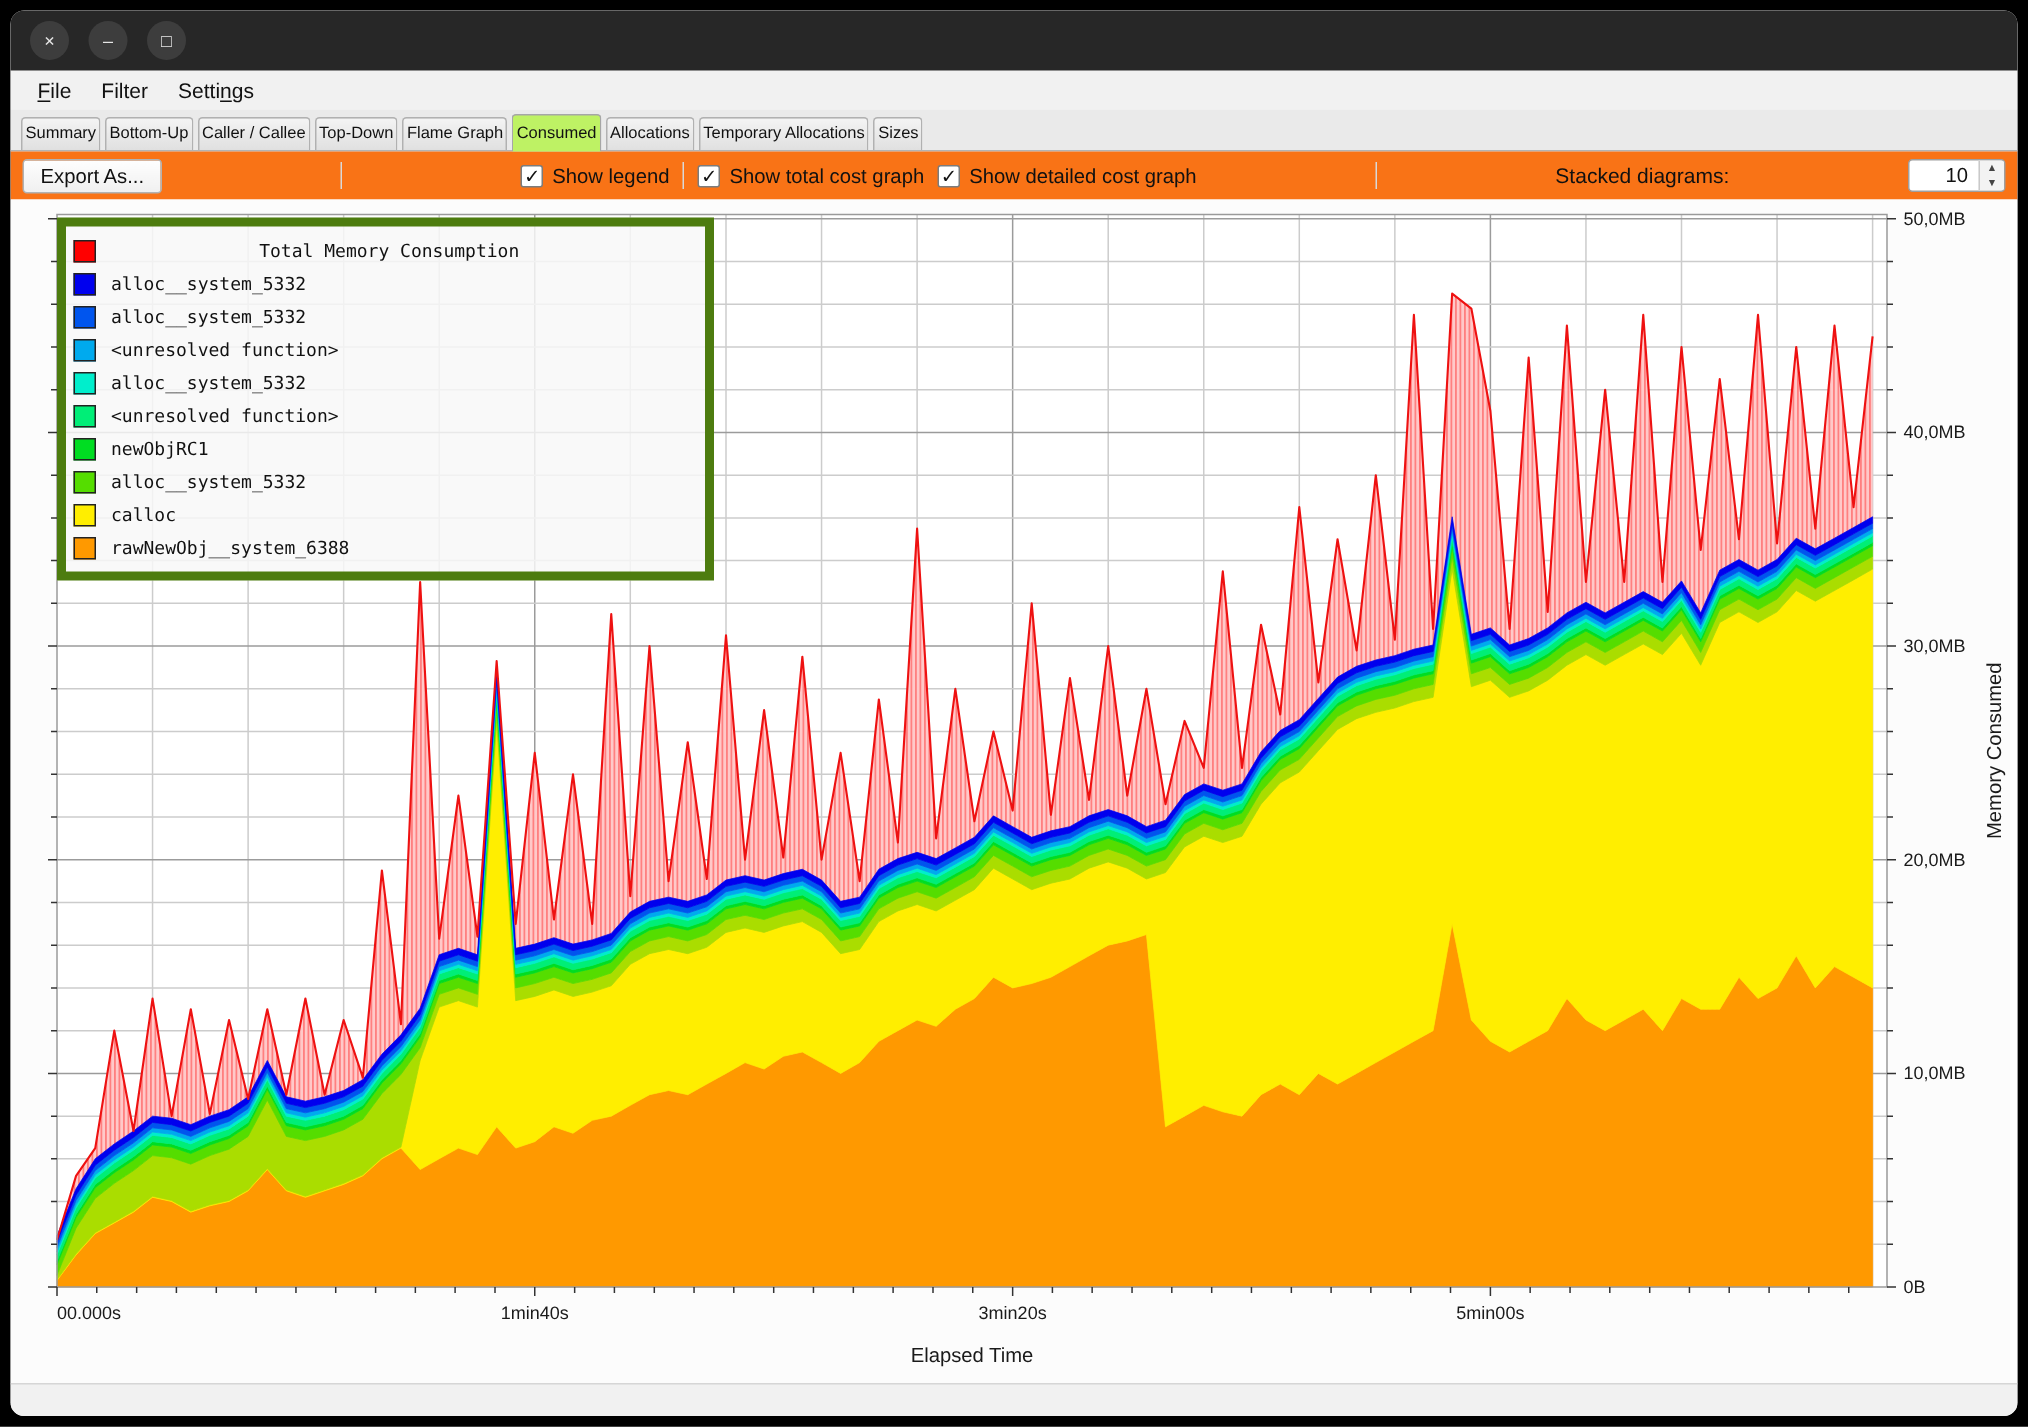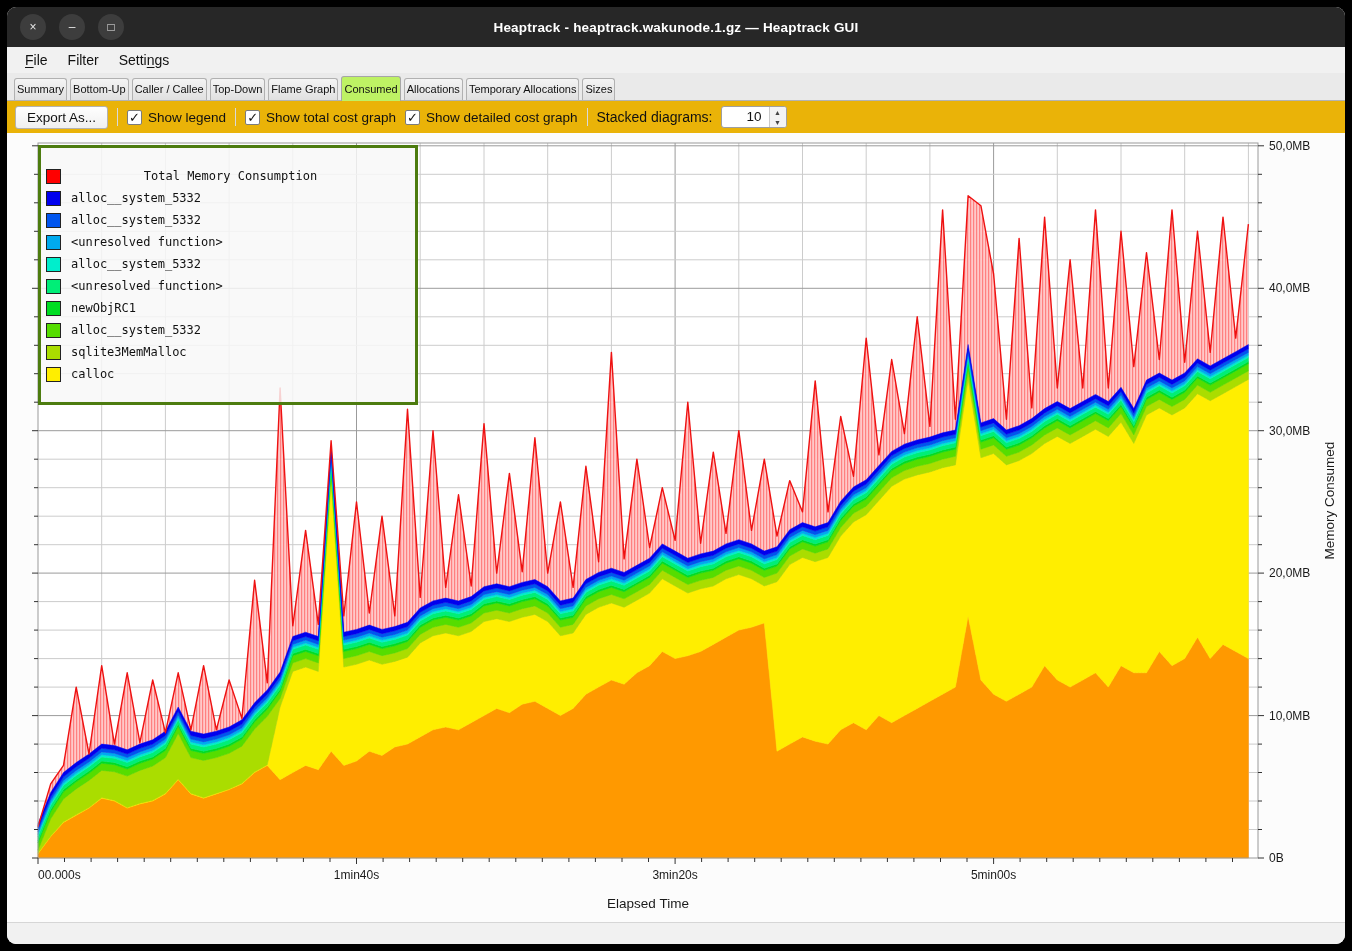--- a/index.html
+++ b/index.html
@@ -22,64 +22,63 @@
   .menu-item u { text-decoration:underline; text-underline-offset:2px; }
   
   .tabbar { height:28px; background:#eaeaea; display:flex; align-items:flex-end;
             padding-left:7px; border-bottom:1px solid #b3b3b3; flex:0 0 auto; }
   .tab { margin-right:3px; padding:4px 2px 5px; font-size:11px; color:#111;
          background:linear-gradient(#f4f4f4,#e0e0e0); border:1px solid #b1b1b1;
          border-bottom:none; border-radius:3px 3px 0 0; white-space:nowrap; }
   .tab.active { background:#bef264; position:relative; z-index:2; margin-bottom:-1px;
                 padding-top:6px; padding-bottom:6px; border-color:#a6a6a6; }
   
-  .toolbar { height:32px; background:#eab308; display:flex; align-items:center;
-             gap:9px; padding:0 8px; flex:0 0 auto; }
+  .toolbar { height:32px; background:#f97316; display:flex; align-items:center;
+             gap:9px; padding:0 8px; flex:0 0 auto;justify-content:space-between; }
   .btn { font-size:13.5px; color:#111; padding:3px 11px; border:1px solid #b2b2b2;
          border-radius:3px; background:linear-gradient(#fefefe,#f0f0f0); }
   .tsep { width:1px; height:18px; background:#d9d9d9; }
   .cb-wrap { display:flex; align-items:center; gap:6px; font-size:13.5px; color:#111; }
   .cb-box { width:15px; height:15px; background:#fff; border:1px solid #7c7c7c;
             border-radius:2px; display:flex; align-items:center; justify-content:center;
             font-size:13px; line-height:1; color:#111; }
   .spin-label { font-size:14px; color:#111; }
   .spinbox { display:flex; border:1px solid #9f9f9f; border-radius:3px; background:#fff;
              overflow:hidden; height:22px; }
   .spin-value { padding:2px 7px; font-size:13.5px; color:#111; min-width:24px; text-align:left;margin-left:17px; }
   .spin-arrows { width:17px; border-left:1px solid #c9c9c9; display:flex;
                  flex-direction:column; background:#f3f3f3; }
   .spin-arrows div { flex:1; display:flex; align-items:center; justify-content:center;
                      font-size:7px; color:#444; }
   
   .chart-region { position:relative; flex:1 1 auto; background:#fcfcfc; }
   .chart-svg-holder { position:absolute; left:0; top:0; }
   
-  .legend { position:absolute; left:31px; top:12px; width:380px;
-            background:rgba(248,248,248,0.84); border:3px solid #4d7c0f;
+  .legend { position:absolute; left:31px; top:12px; width:438px;
+            background:rgba(248,248,248,0.84); border:6px solid #4d7c0f;
             font-family:"DejaVu Sans Mono", monospace; font-size:12px; color:#111;
-            padding:17px 0; }
+            padding:5px 0; }
   .legend-row { height:22px; display:flex; align-items:center; padding-left:5px; }
   .legend-row.title-row { position:relative; justify-content:center; }
   .legend-row.title-row .swatch { position:absolute; left:5px; }
   .swatch { width:15px; height:15px; border:1px solid #222; margin-right:10px; flex:0 0 auto; }
   
   .footer { height:22px; background:#f1f1f1; border-top:1px solid #d6d6d6; flex:0 0 auto; }
 </style>
 </head>
 <body>
 
 <div class="window">
 
   <div class="titlebar">
     <div class="controls">
         <div class="ctrl">×</div>
         <div class="ctrl">–</div>
         <div class="ctrl">□</div>
       </div>
-    <div class="title">Heaptrack - heaptrack.wakunode.1.gz — Heaptrack GUI</div>
   </div>
 
   <div class="menubar">
       <div class="menu-item"><u>F</u>ile</div>
       <div class="menu-item">Filter</div>
       <div class="menu-item">Setti<u>n</u>gs</div>
     </div>
 
   <div class="tabbar">
       <div class="tab">Summary</div>
@@ -338,25 +337,25 @@
         </div>
         <div class="legend-row">
           <span class="swatch" style="background: rgb(0, 221, 34);"></span>
           <span>newObjRC1</span>
         </div>
         <div class="legend-row">
           <span class="swatch" style="background: rgb(85, 221, 0);"></span>
           <span>alloc__system_5332</span>
         </div>
         <div class="legend-row">
-          <span class="swatch" style="background: rgb(170, 221, 0);"></span>
-          <span>sqlite3MemMalloc</span>
-        </div>
-        <div class="legend-row">
           <span class="swatch" style="background: rgb(255, 238, 0);"></span>
           <span>calloc</span>
         </div>
+        <div class="legend-row">
+          <span class="swatch" style="background: rgb(255, 153, 0);"></span>
+          <span>rawNewObj__system_6388</span>
+        </div>
       </div>
   </div>
 
   <div class="footer"></div>
 
 </div>
 
 </body></html>

